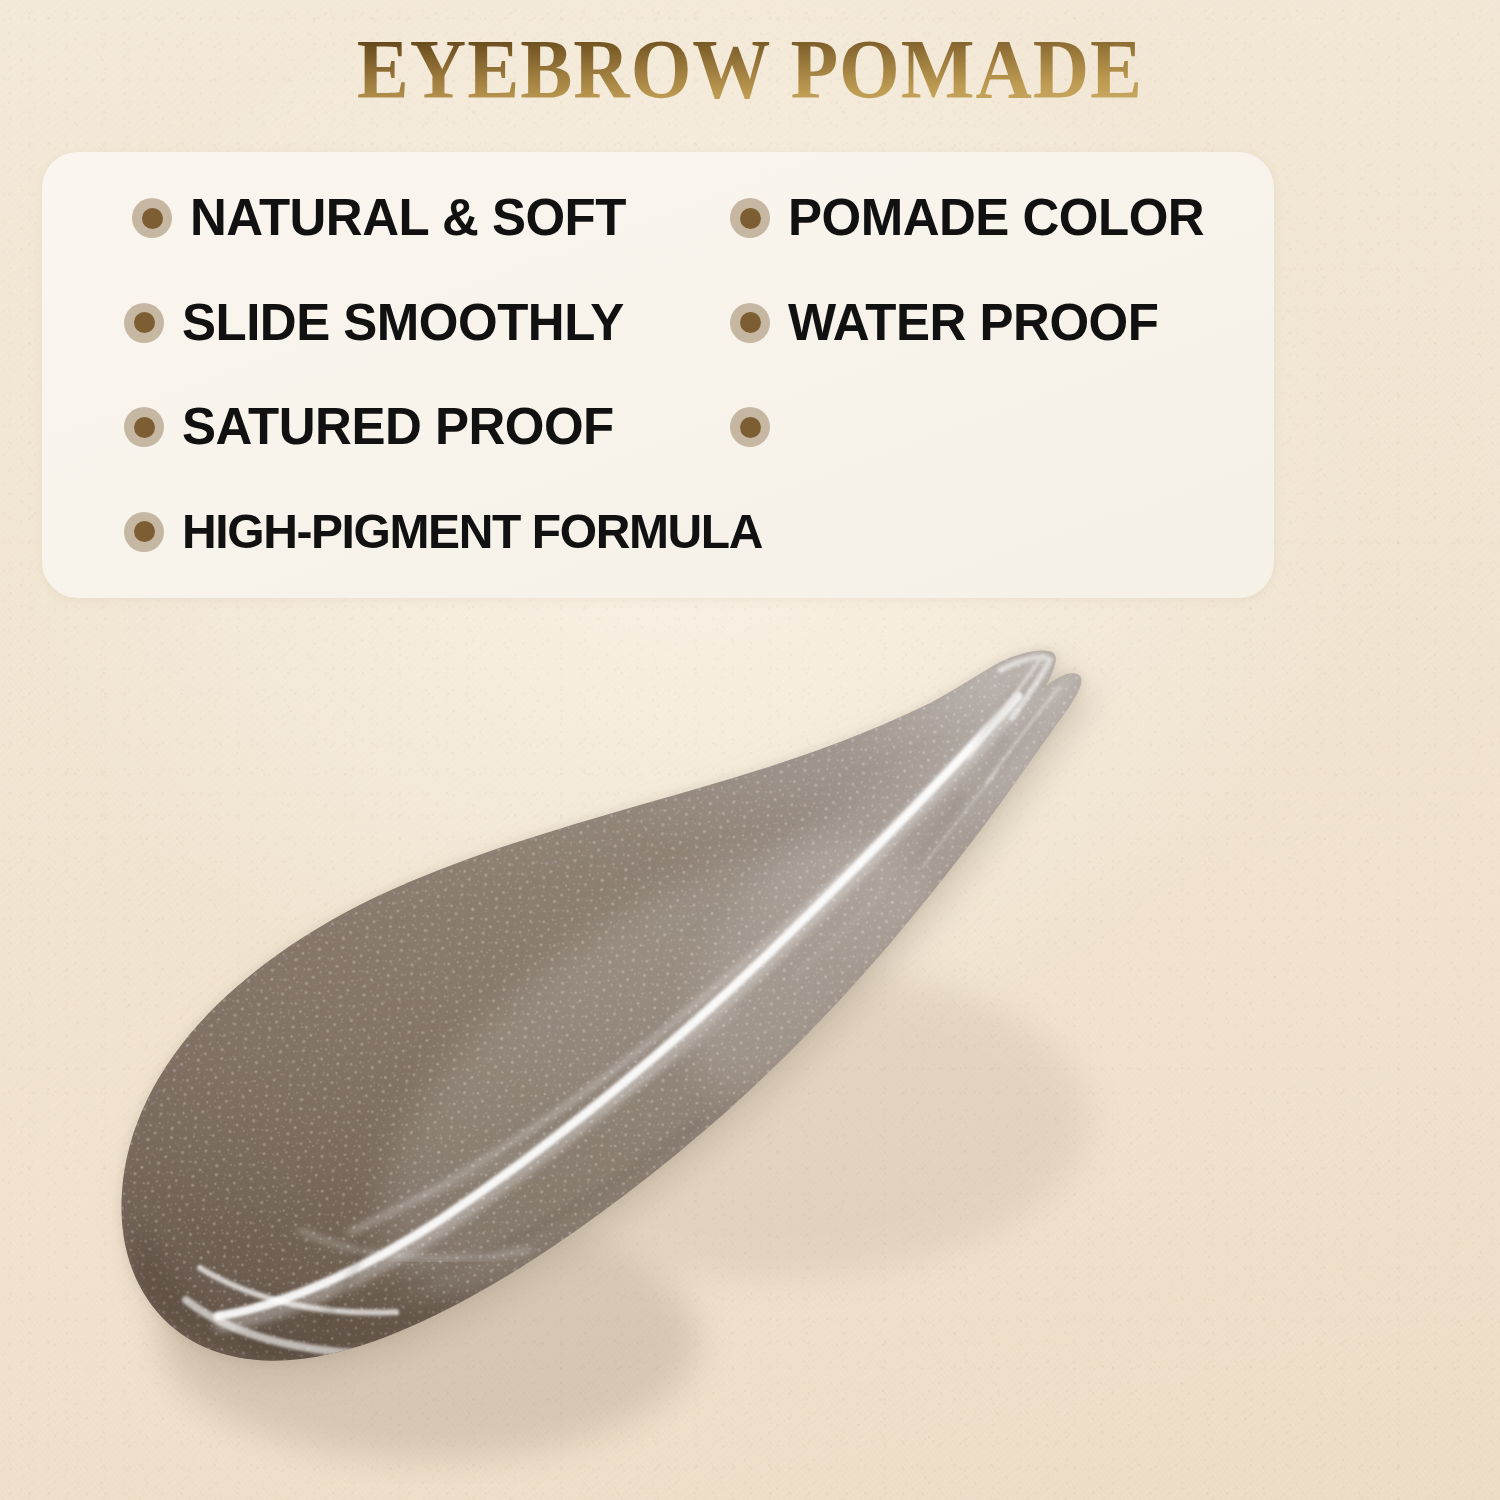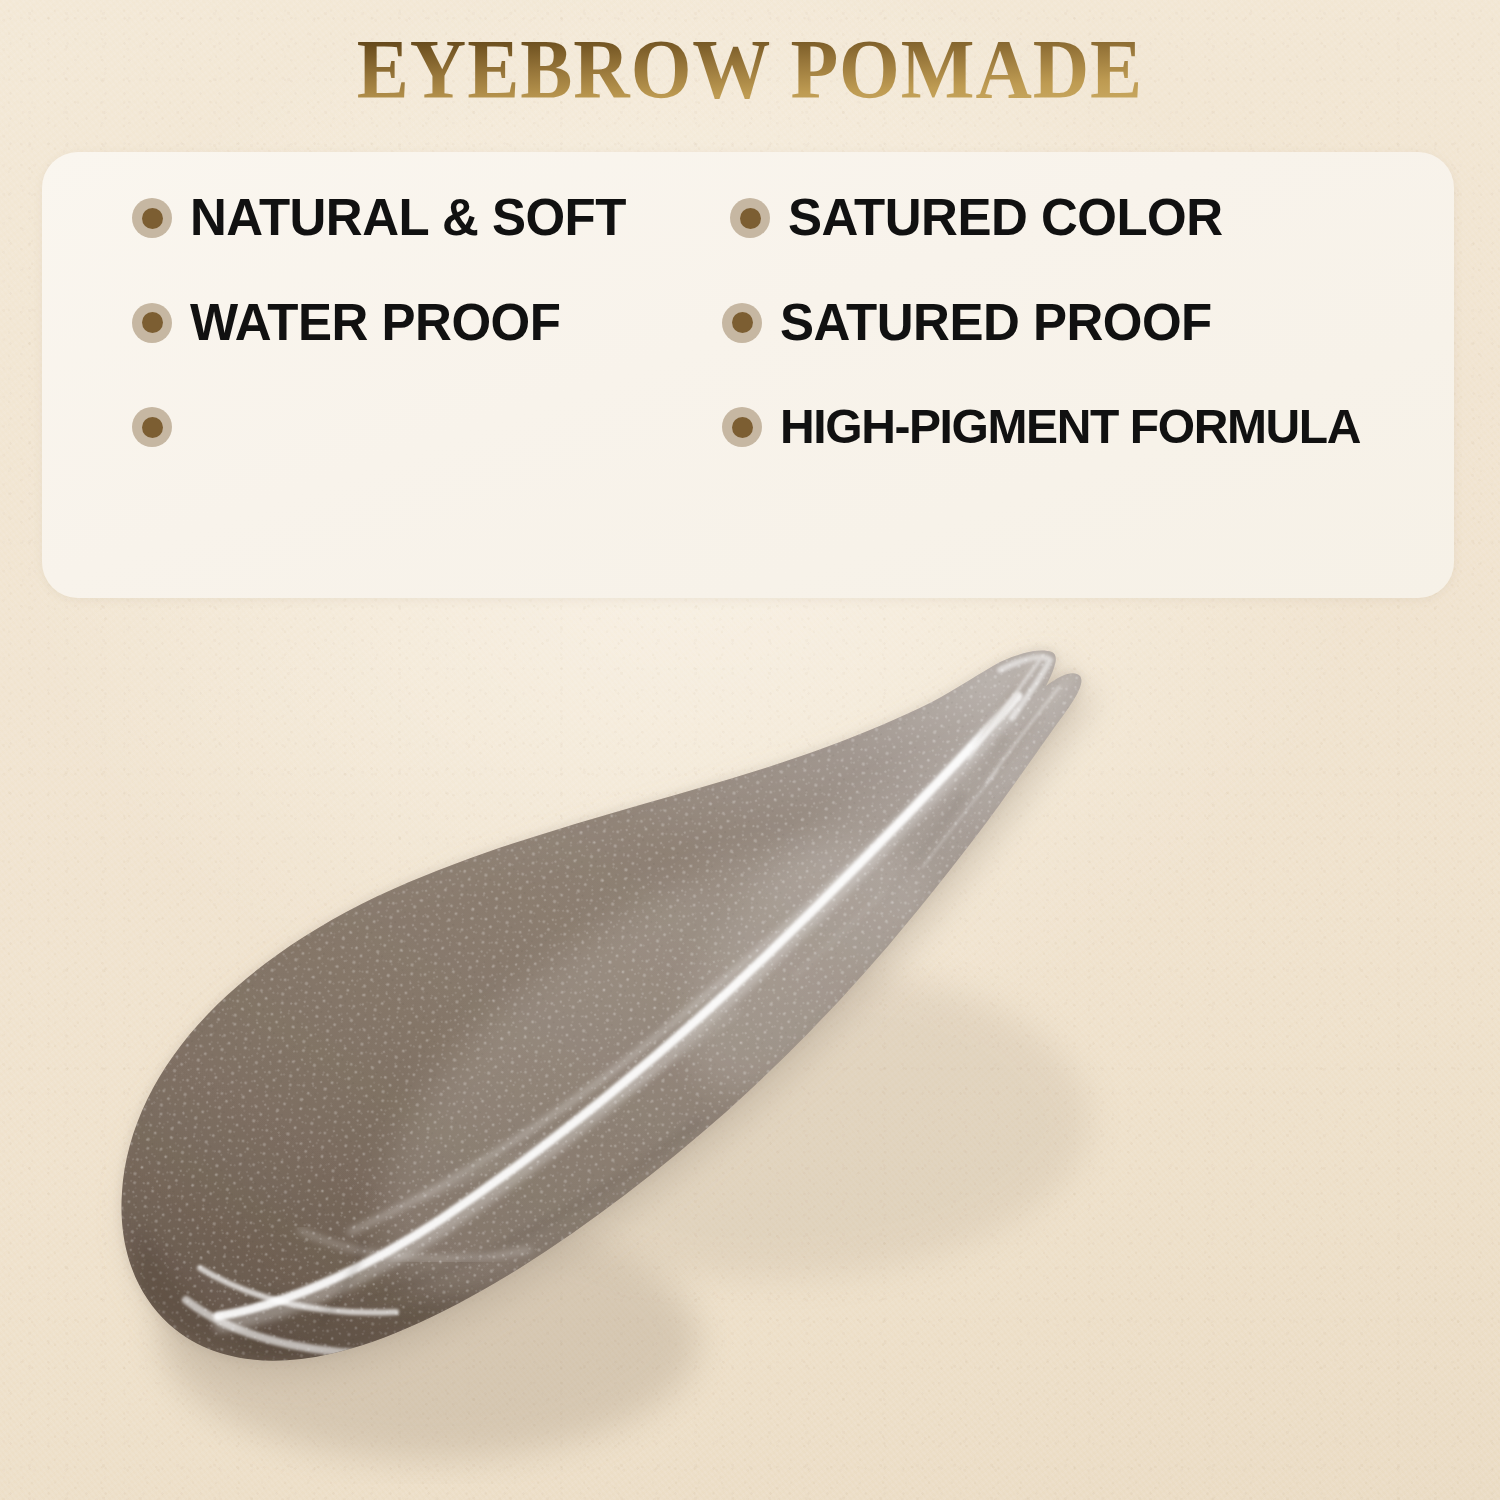--- a/index.html
+++ b/index.html
@@ -79,21 +79,21 @@
     -webkit-text-fill-color: transparent;
     white-space: nowrap;
     user-select: none;
   }
 
   
   .feature-card {
     position: absolute;
     left: 42px;
     top: 152px;
-    width: 1412px;
+    width: 1232px;
     height: 446px;
     border-radius: 36px;
     background: linear-gradient(160deg, #FAF6EF 0%, #F8F3EB 45%, #F6F1E7 100%);
     box-shadow: 0 2px 10px rgba(150,125,95,0.10);
     text-align: right;
   }
 
   .feature-grid {
     position: absolute;
     inset: 0;
@@ -177,21 +177,25 @@
   <div class="feature-card">
     <div class="feature-grid">
 
       <div class="feature-item">
         <span class="bullet"></span>
         <span class="feature-label">NATURAL &amp; SOFT</span>
       </div>
 
       <div class="feature-item">
         <span class="bullet"></span>
-        <span class="feature-label">SATURED COLOR</span>
+        <span class="feature-label">POMADE COLOR</span>
+      </div>
+      <div class="feature-item col-right">
+        <span class="bullet"></span>
+        <span class="feature-label">SLIDE SMOOTHLY</span>
       </div>
 
       <div class="feature-item">
         <span class="bullet"></span>
         <span class="feature-label">WATER PROOF</span>
       </div>
       <div class="feature-item col-right">
         <span class="bullet"></span>
         <span class="feature-label">SATURED PROOF</span>
       </div>

